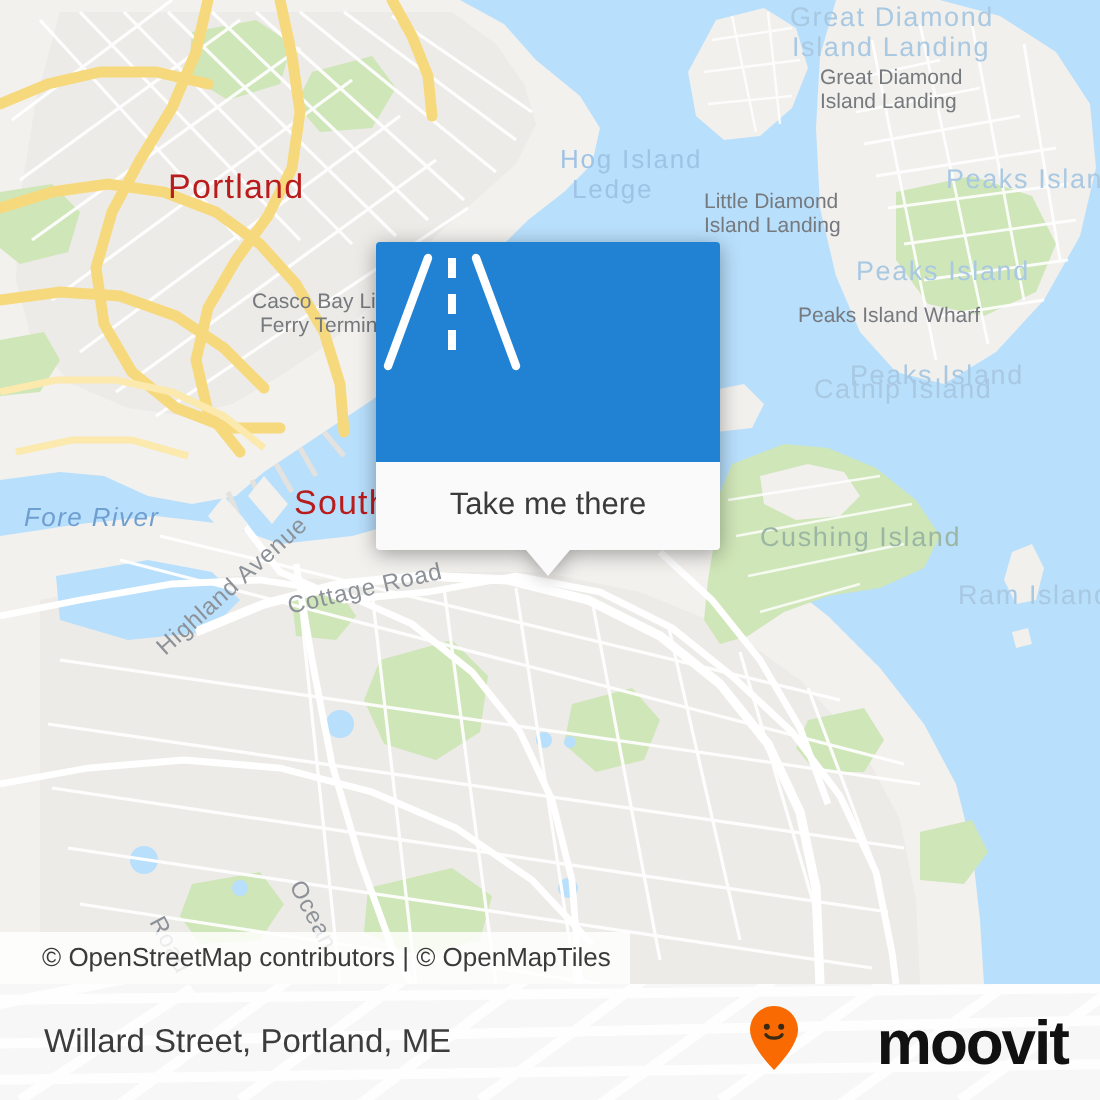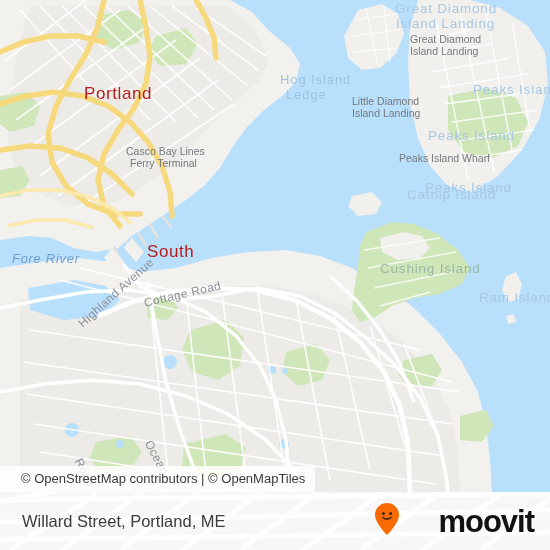--- a/index.html
+++ b/index.html
@@ -266,20 +266,37 @@
         <div class="maplabel lbl-water-dark" style="left: 12px; top: 251px;">Fore River</div>
         <div class="maplabel lbl-city" style="left: 147px; top: 242px;">South</div>
         <div class="maplabel lbl-road" style="left: 144px; top: 296px; transform: rotate(-13deg); transform-origin: left center;">Cottage Road</div>
         <div class="maplabel lbl-road" style="left: 80px; top: 318px; transform: rotate(-42deg); transform-origin: left center;">Highland Avenue</div>
         <div class="maplabel lbl-road" style="left: 148px; top: 434px; transform: rotate(62deg); transform-origin: left center;">Ocean</div>
         <div class="maplabel lbl-road" style="left: 78px; top: 452px; transform: rotate(62deg); transform-origin: left center;">Road</div>
       </div>
 
     <div id="attribution">© OpenStreetMap contributors | © OpenMapTiles</div>
 
+    <div id="popup">
+      <div id="popup-head">
+        <span>
+          <svg width="76" height="70" viewBox="0 0 76 70">
+            <line x1="26" y1="8" x2="6" y2="62" stroke="#ffffff" stroke-width="4.2" stroke-linecap="round"></line>
+            <line x1="50" y1="8" x2="70" y2="62" stroke="#ffffff" stroke-width="4.2" stroke-linecap="round"></line>
+            <line x1="38" y1="8" x2="38" y2="18" stroke="#ffffff" stroke-width="4" stroke-linecap="butt"></line>
+            <line x1="38" y1="26" x2="38" y2="36" stroke="#ffffff" stroke-width="4" stroke-linecap="butt"></line>
+            <line x1="38" y1="44" x2="38" y2="54" stroke="#ffffff" stroke-width="4" stroke-linecap="butt"></line>
+          </svg>
+        </span>
+      </div>
+      <div id="popup-foot">
+        <span id="popup-label">Take me there</span>
+      </div>
+      <div id="popup-tail"></div>
+    </div>
   </div>
 
   <div id="footer">
     <svg id="footer-bg" width="550" height="58" viewBox="0 0 550 58">
       <rect x="0" y="0" width="550" height="58" fill="#f7f7f7"></rect>
       <g stroke="#ffffff" fill="none" stroke-width="5" opacity="0.9">
         <path d="M-10,12 L80,-6 M10,58 L96,2 M60,60 L150,-6 M120,58 L210,-8
                  M180,60 L268,-6 M240,58 L330,-8 M300,60 L392,-6
                  M360,58 L452,-8 M420,60 L512,-6 M480,58 L560,0"></path>
         <path d="M-10,30 L560,18 M-10,48 L560,40 M-10,8 L560,2"></path>

